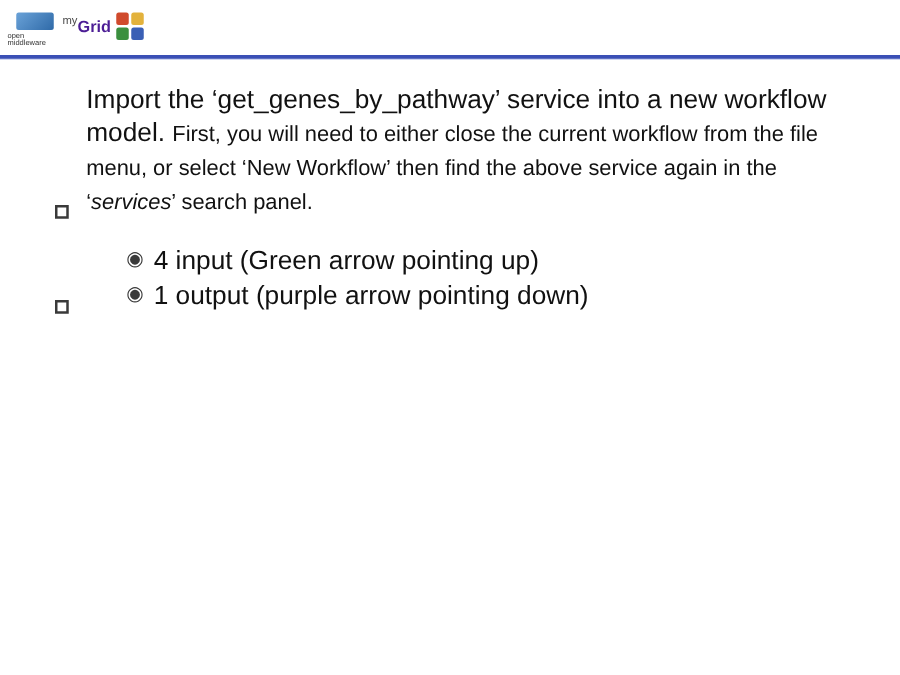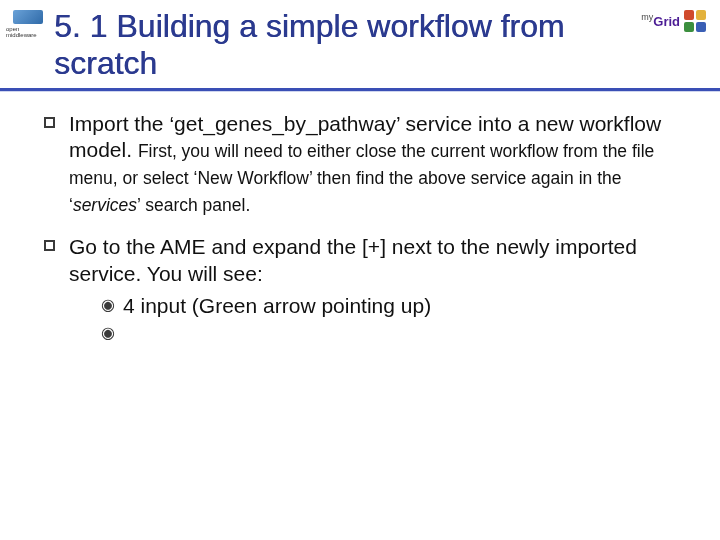--- a/index.html
+++ b/index.html
@@ -55,21 +55,21 @@
     height: 3px;
     background: #3a4fb5;
     margin: 6px 0 0 0;
     box-shadow: 0 1px 0 #cfd5ef;
   }
   .content {
     padding: 20px 36px 0 44px;
   }
   .bullet-item {
     display: flex;
-    align-items: flex-start;
+    align-items: flex-end;
     gap: 14px;
     margin-bottom: 16px;
   }
   .bullet-glyph {
     width: 11px;
     height: 11px;
     border: 2px solid #3a3a3a;
     flex: 0 0 11px;
     margin-top: 6px;
   }
@@ -119,21 +119,20 @@
   .g3{background:#3b8f3e;} .g4{background:#3a5fb5;}
 </style>
 </head>
 <body>
 
 <div class="header-row">
   <div class="left-logo">
     <div class="omii-box"></div>
     <span class="omii-cap">open middleware</span>
   </div>
-  <h1 class="title">5. 1 Building a simple workflow from scratch</h1>
   <div class="right-brand">
     <span>
       <span class="brand-sup">my</span><span class="brand-text">Grid</span>
     </span>
     <div class="grid-logo">
       <div class="g1"></div>
         <div class="g2"></div>
         <div class="g3"></div>
         <div class="g4"></div>
     </div>
@@ -148,26 +147,26 @@
     <span class="bullet-glyph"></span>
     <div class="bullet-body">
       <span>Import the ‘get_genes_by_pathway’ service into a new workflow model. </span><span class="sm"><span>First, you will need to either close the current workflow from the file menu, or select ‘New Workflow’ then find the above service again in the ‘</span><em>services</em><span>’ search panel.</span></span>
     </div>
   </div>
 
 
   <div class="bullet-item">
     <span class="bullet-glyph"></span>
     <div class="bullet-body">
-      <span>Go to the AME and expand the [+] next to the newly imported service. You will see:</span>
       <div class="sub-list">
         <div class="sub-item">
           <span class="sub-glyph">◉</span>
           <span>4 input (Green arrow pointing up)</span>
         </div>
         <div class="sub-item">
           <span class="sub-glyph">◉</span>
+          <span>1 output (purple arrow pointing down)</span>
         </div>
       </div>
     </div>
   </div>
 
 </div>
 
 </body></html>

